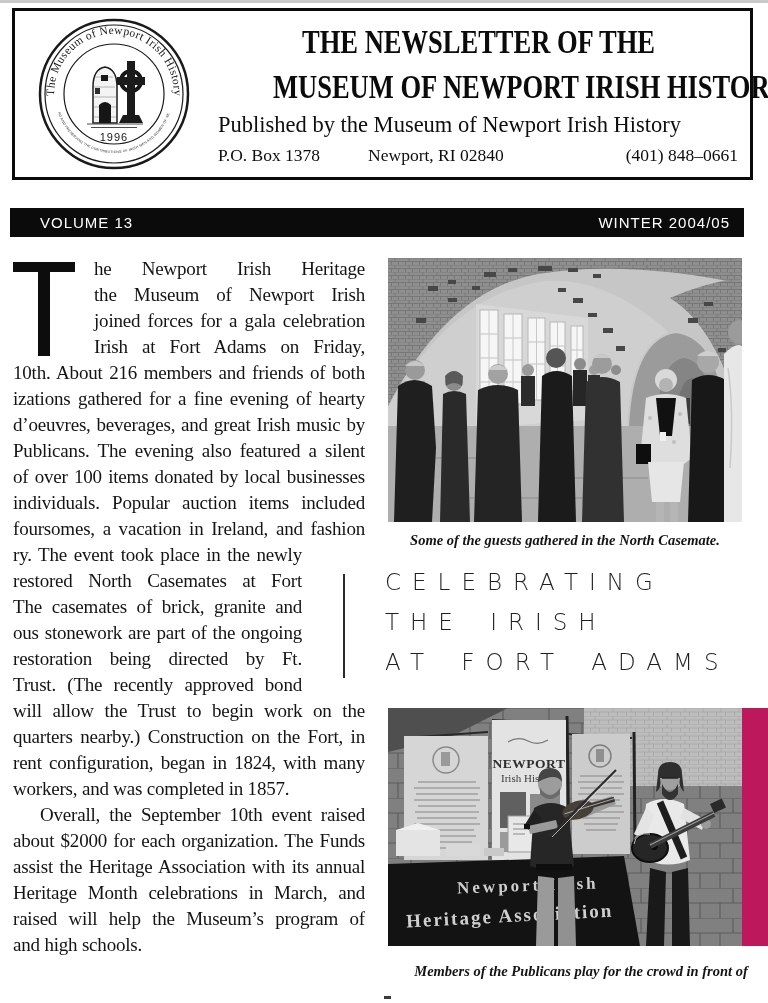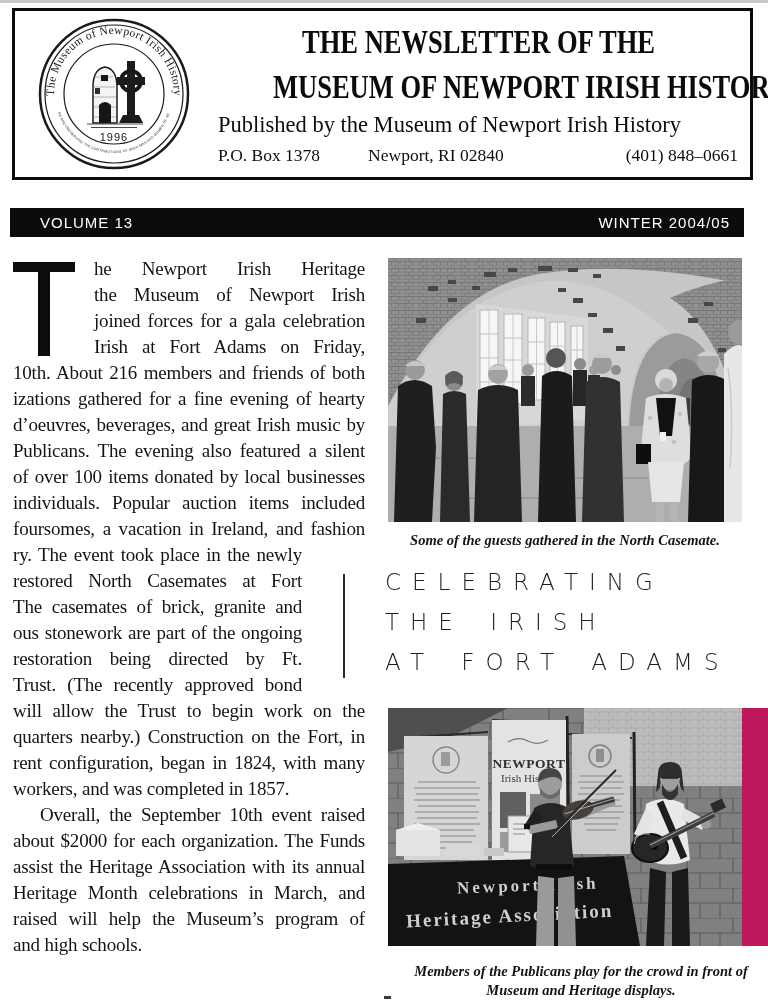--- a/index.html
+++ b/index.html
@@ -353,16 +353,15 @@
       <circle cx="266" cy="138" r="4" fill="#0a0a0a"></circle>
       <path d="M246 136 Q248 124 262 126" stroke="#bfbfbf" stroke-width="1" fill="none"></path>
       <path d="M262 138 L326 106" stroke="#3c3c3c" stroke-width="6"></path>
       <path d="M262 137 L326 105" stroke="#c9c9c9" stroke-width="0.8"></path>
       <rect x="322" y="96" width="13" height="10" fill="#2a2a2a" transform="rotate(-25 322 96)"></rect>
     </g>
   </svg>
 </div>
 <div class="abs caption caption-bottom">
   <div>Members of the Publicans play for the crowd in front of</div>
-  <div>Museum and Heritage displays.</div>
 </div>
 
 <div class="abs page-mark"></div>
 
 </body></html>

